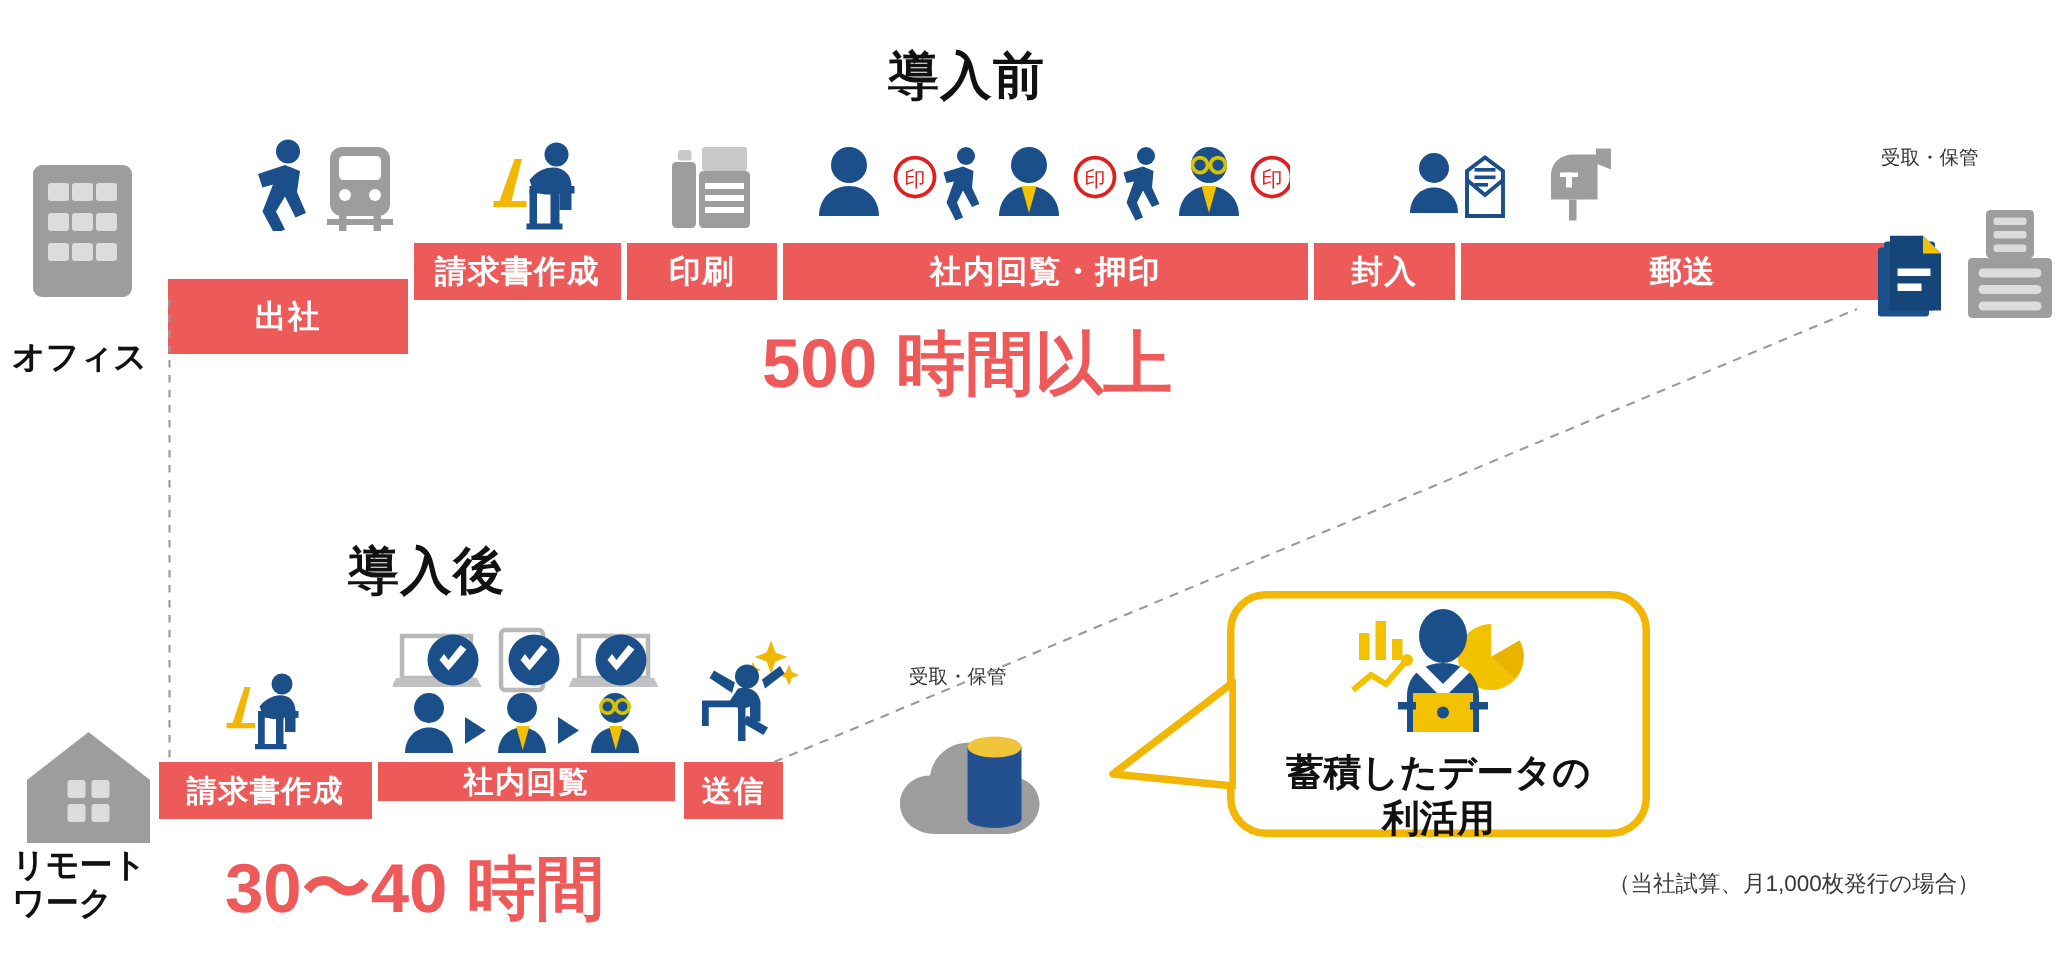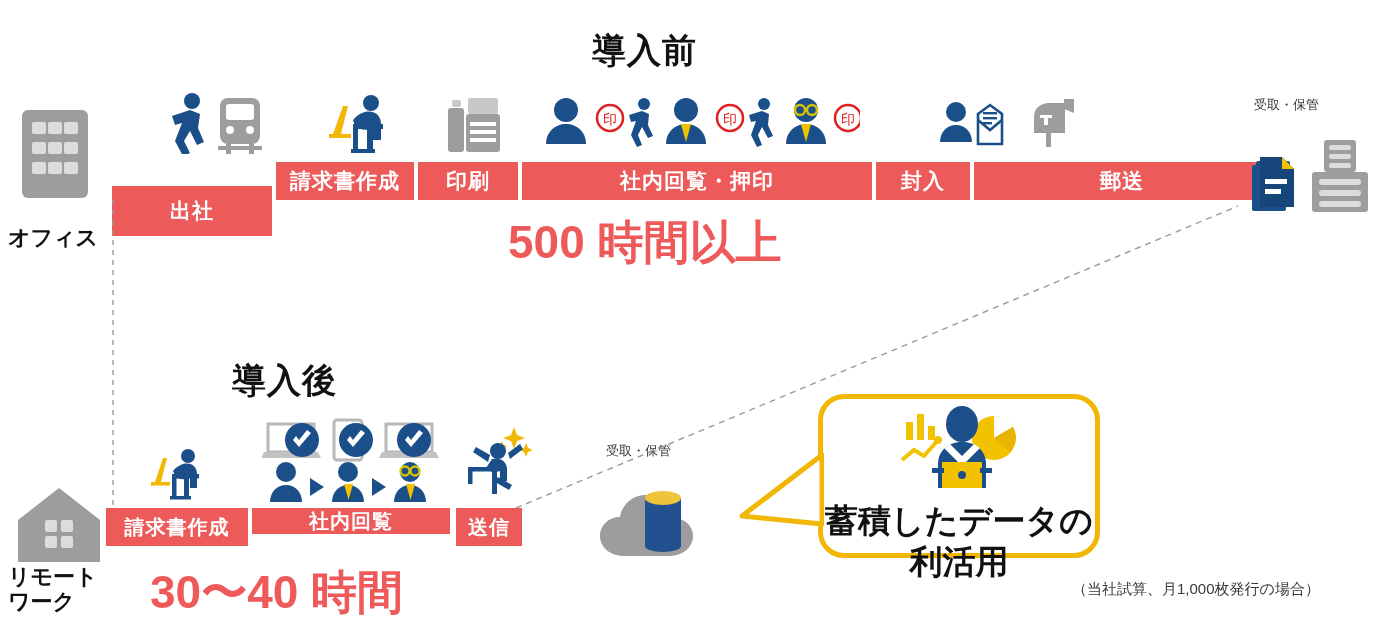--- a/index.html
+++ b/index.html
@@ -40,21 +40,21 @@
   }
   .footnote{font-size:15px;color:#3a3a3a;white-space:nowrap;}
 
   
   .bubble{
     position:absolute;border:5px solid #F2B705;border-radius:26px;
     background:#ffffff;box-sizing:border-box;
   }
   .bubble-text{
     position:absolute;text-align:center;width:100%;
-    font-size:33px;font-weight:bold;color:#111111;line-height:1.25;
+    font-size:25px;font-weight:bold;color:#111111;line-height:1.25;
   }
   svg.overlay{position:absolute;left:0;top:0;pointer-events:none;}
   .icon{position:absolute;}
 </style>
 </head>
 <body>
 
 <div class="abs section-title" style="left:592px;top:28px;">導入前</div>
 
 <div class="abs icon" style="left:18px;top:110px;width:74px;height:88px;">

